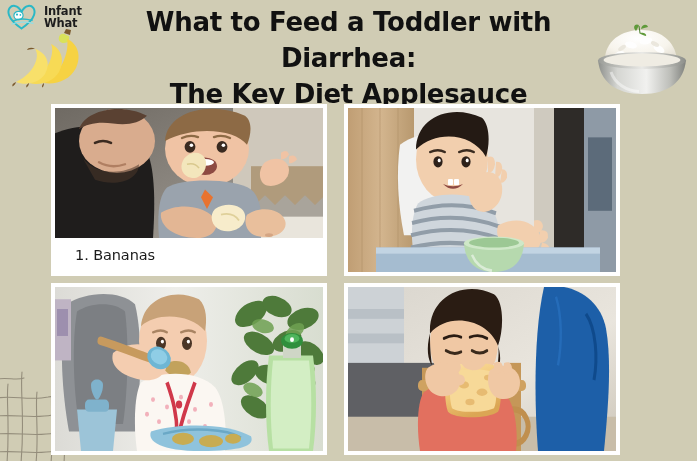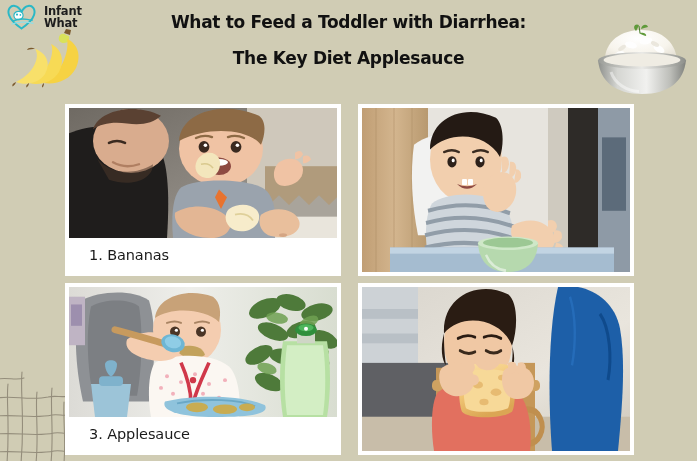--- a/index.html
+++ b/index.html
@@ -53,31 +53,31 @@
     right:2px; top:14px;
     width:106px; height:82px;
   }
 
   .title {
     position:absolute;
     left:88px; right:88px; top:4px;
     text-align:center;
     font-family:"DejaVu Sans", sans-serif;
     font-weight:bold;
-    font-size:17px;
+    font-size:26px;
     line-height:36px;
     color:#111111;
     letter-spacing:-.3px;
   }
   .title .line { display:block; }
 
   
   .grid {
     position:absolute;
-    left:65px; top:104px;
+    left:51px; top:104px;
     width:569px;
     display:grid;
     grid-template-columns:276px 276px;
     grid-template-rows:172px 172px;
     column-gap:17px;
     row-gap:7px;
   }
   .card {
     background:#ffffff;
     border:4px solid #ffffff;
@@ -427,21 +427,20 @@
         </g>
 
         <path d="M214 56 L 258 56 C 262 80, 262 110, 258 134 L 214 134 C 210 110, 210 80, 214 56 Z" fill="#b7e0a3"></path>
         <path d="M218 60 L 254 60 C 257 82, 257 110, 254 132 L 218 132 C 215 110, 215 82, 218 60 Z" fill="#d3eec4"></path>
         <rect x="228" y="46" width="18" height="12" fill="#cfd6c6"></rect>
         <ellipse cx="237" cy="44" rx="11" ry="6.5" fill="#2f8f3c"></ellipse>
         <ellipse cx="237" cy="42" rx="7.5" ry="3.6" fill="#4fb55c"></ellipse>
         <circle cx="237" cy="43" r="2" fill="#ffffff"></circle>
       </svg>
     </div>
-    <div class="card-caption">3. Applesauce</div>
   </div>
 
   <div class="card">
     <div class="card-photo">
       <svg viewBox="0 0 268 134" preserveAspectRatio="none">
         <defs>
           <linearGradient id="c4bg" x1="0" y1="0" x2="1" y2="1">
             <stop offset="0%" stop-color="#d9d5cd"></stop>
             <stop offset="60%" stop-color="#e9e5dd"></stop>
             <stop offset="100%" stop-color="#cdc6ba"></stop>

